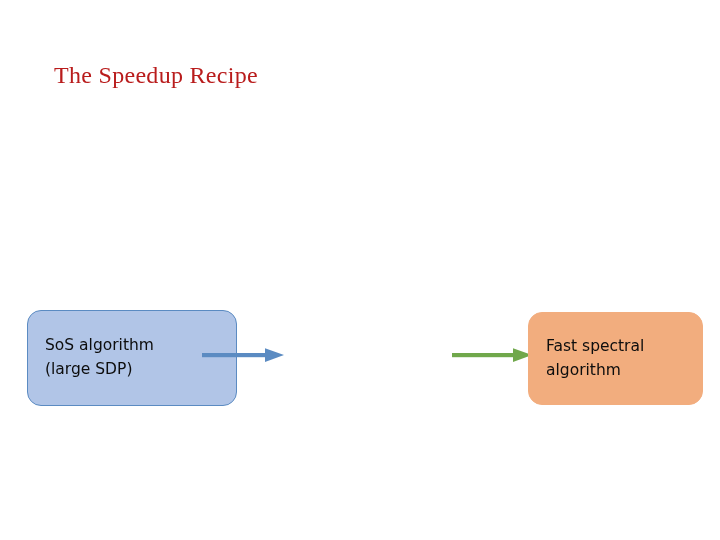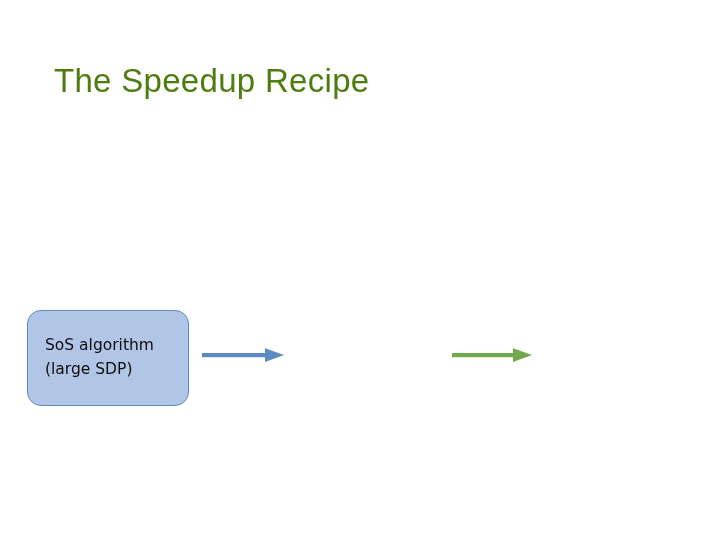--- a/index.html
+++ b/index.html
@@ -25,25 +25,25 @@
     height: 540px;
     background: #ffffff;
   }
 
   
   #slide-title {
     position: absolute;
     left: 54px;
     top: 60px;
     width: 620px;
-    font-family: Liberation Sans, sans-serif;
-    font-size: 33px;
+    font-family: Liberation Serif, serif;
+    font-size: 24px;
     font-weight: 300;
     letter-spacing: 0.3px;
-    color: #4d7c0f;
+    color: #b91c1c;
     line-height: 1.25;
     white-space: nowrap;
   }
 
   
   .flow-box {
     position: absolute;
     box-sizing: border-box;
     border-radius: 14px;
     display: flex;
@@ -58,21 +58,21 @@
     display: block;
     width: 100%;
     padding-left: 17px;
     padding-right: 8px;
     white-space: pre-line;
   }
 
   #box-sos {
     left: 27px;
     top: 310px;
-    width: 162px;
+    width: 210px;
     height: 96px;
     background: #B1C5E7;
     border: 1.6px solid #5B8BC2;
   }
   #box-spectral {
     left: 281px;
     top: 312px;
     width: 174px;
     height: 95px;
     background: #C9E3B4;
@@ -125,14 +125,18 @@
   </div>
 
 
   <div class="flow-arrow" id="arrow-spectral-to-fast">
     <svg width="80" height="20" viewBox="0 0 80 20" xmlns="http://www.w3.org/2000/svg">
       <rect x="0" y="8" width="63" height="4.2" fill="#70A84B"></rect>
       <polygon points="61,3.2 80,10.1 61,17 " fill="#70A84B"></polygon>
     </svg>
   </div>
 
+  <div class="flow-box" id="box-fast">
+    <span class="box-label">Fast spectral
+algorithm</span>
+  </div>
 
 </div>
 
 </body></html>

